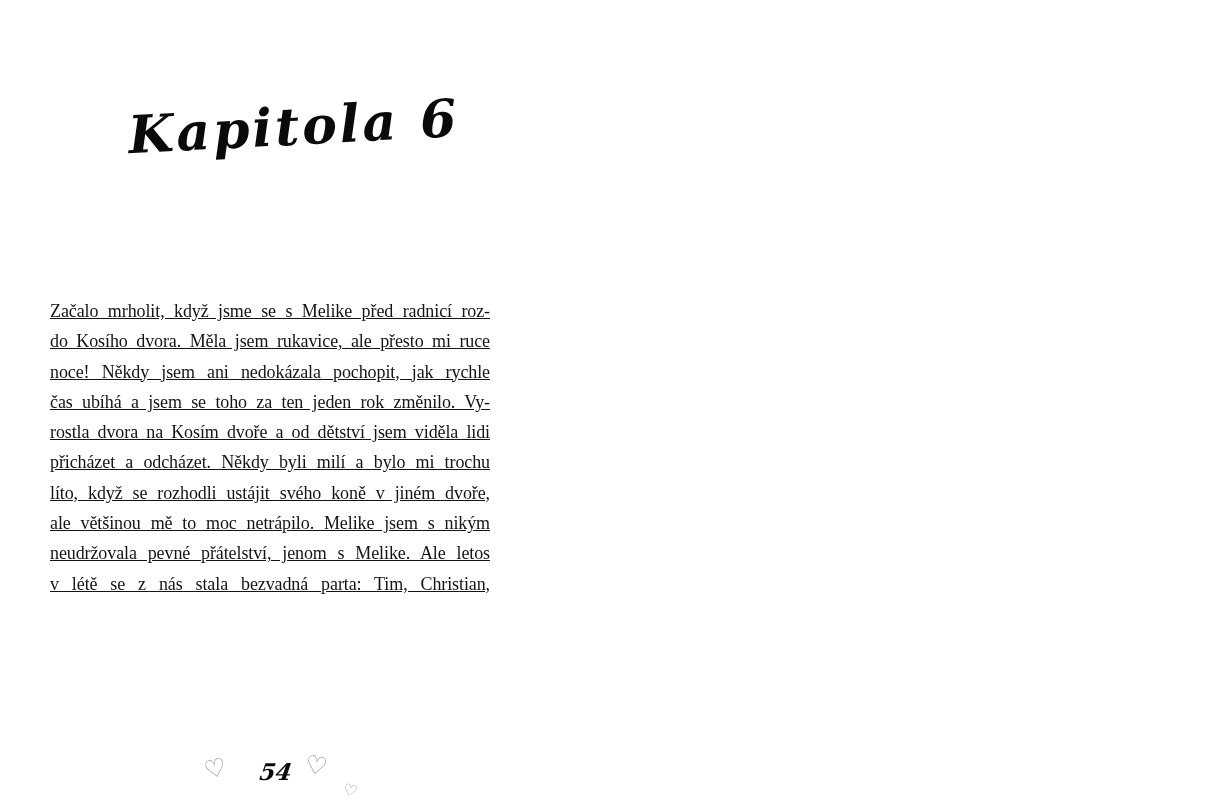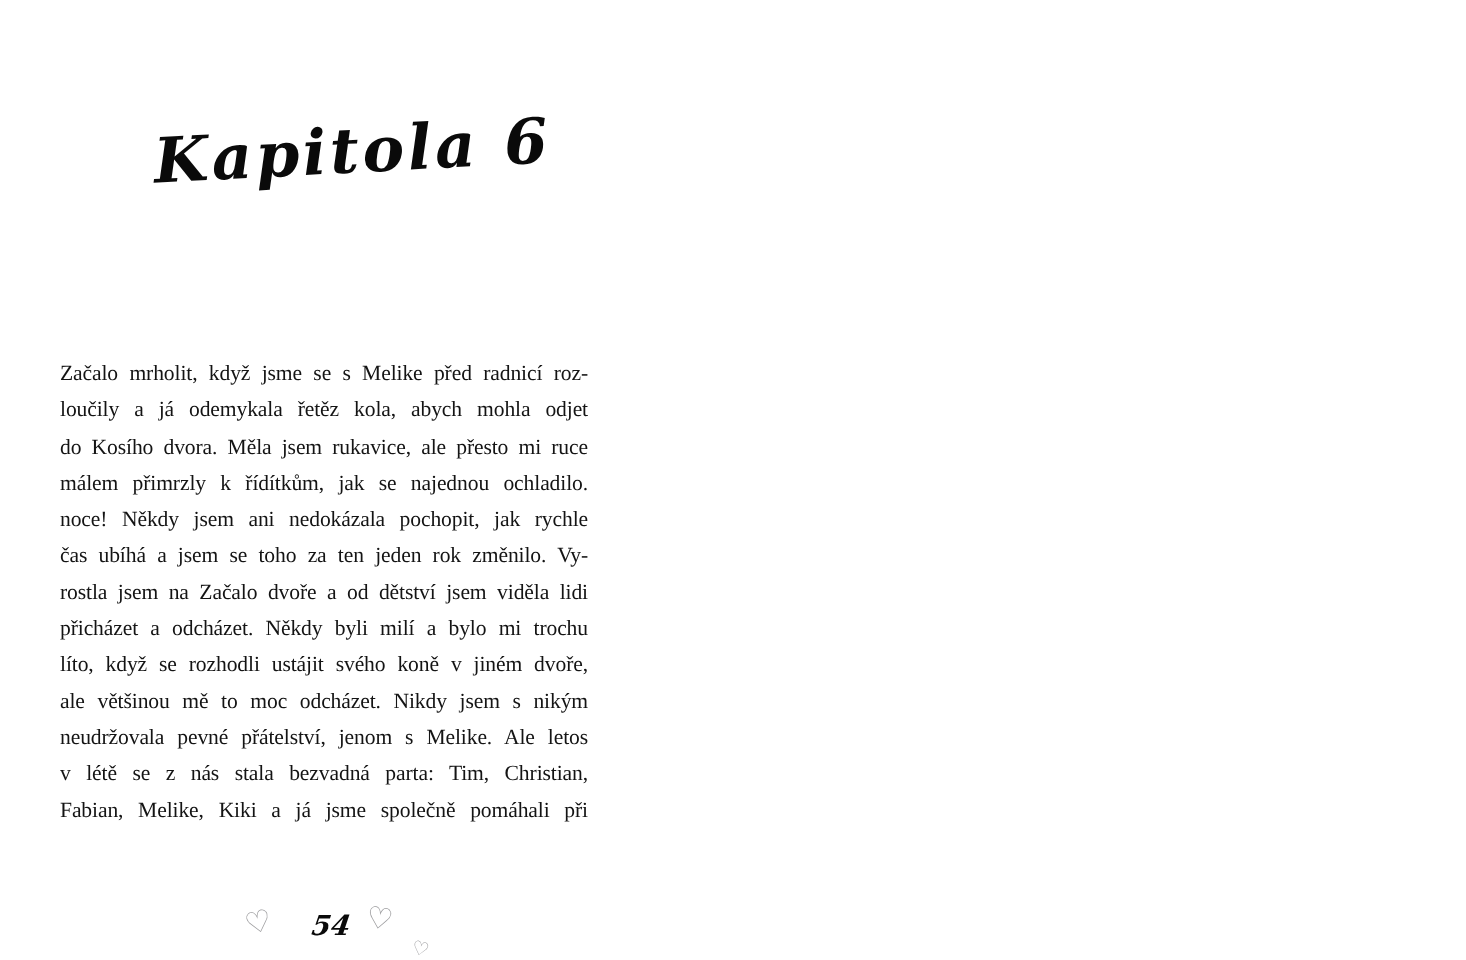--- a/index.html
+++ b/index.html
@@ -38,21 +38,21 @@
     white-space: nowrap;
   }
 
   .text-col {
     position: absolute;
     font-size: 18px;
     line-height: 30.3px;
     letter-spacing: -0.1px;
     color: #141414;
   }
-  .text-col.left-col  { left: 50px;  top: 296px; width: 440px; }
+  .text-col.left-col  { left: 50px;  top: 296px; width: 440px; text-decoration: underline; }
 
   .line {
     text-align: justify;
     text-align-last: justify;
   }
 
   .footer {
     position: absolute;
     top: 750px;
     width: 180px;
@@ -84,32 +84,29 @@
   .footer-left  .heart.h3 { left: 153px; top: 33px; font-size: 16px; transform: rotate(14deg); }
 </style>
 </head>
 <body>
 
 <div class="page page-left">
   <div class="chapter-title">Kapitola 6</div>
 
   <div class="text-col left-col" id="left-paragraphs">
       <div class="line">Začalo mrholit, když jsme se s Melike před radnicí roz-</div>
-      <div class="line">loučily a já odemykala řetěz kola, abych mohla odjet</div>
       <div class="line">do Kosího dvora. Měla jsem rukavice, ale přesto mi ruce</div>
-      <div class="line">málem přimrzly k řídítkům, jak se najednou ochladilo.</div>
       <div class="line">noce! Někdy jsem ani nedokázala pochopit, jak rychle</div>
       <div class="line">čas ubíhá a jsem se toho za ten jeden rok změnilo. Vy-</div>
-      <div class="line">rostla jsem na Začalo dvoře a od dětství jsem viděla lidi</div>
+      <div class="line">rostla dvora na Kosím dvoře a od dětství jsem viděla lidi</div>
       <div class="line">přicházet a odcházet. Někdy byli milí a bylo mi trochu</div>
       <div class="line">líto, když se rozhodli ustájit svého koně v jiném dvoře,</div>
-      <div class="line">ale většinou mě to moc odcházet. Nikdy jsem s nikým</div>
+      <div class="line">ale většinou mě to moc netrápilo. Melike jsem s nikým</div>
       <div class="line">neudržovala pevné přátelství, jenom s Melike. Ale letos</div>
       <div class="line">v létě se z nás stala bezvadná parta: Tim, Christian,</div>
-      <div class="line">Fabian, Melike, Kiki a já jsme společně pomáhali při</div>
     </div>
 
   <div class="footer footer-left">
     <span class="heart h1">♡</span>
     <span class="page-number">54</span>
     <span class="heart h2">♡</span>
     <span class="heart h3">♡</span>
   </div>
 </div>
 

